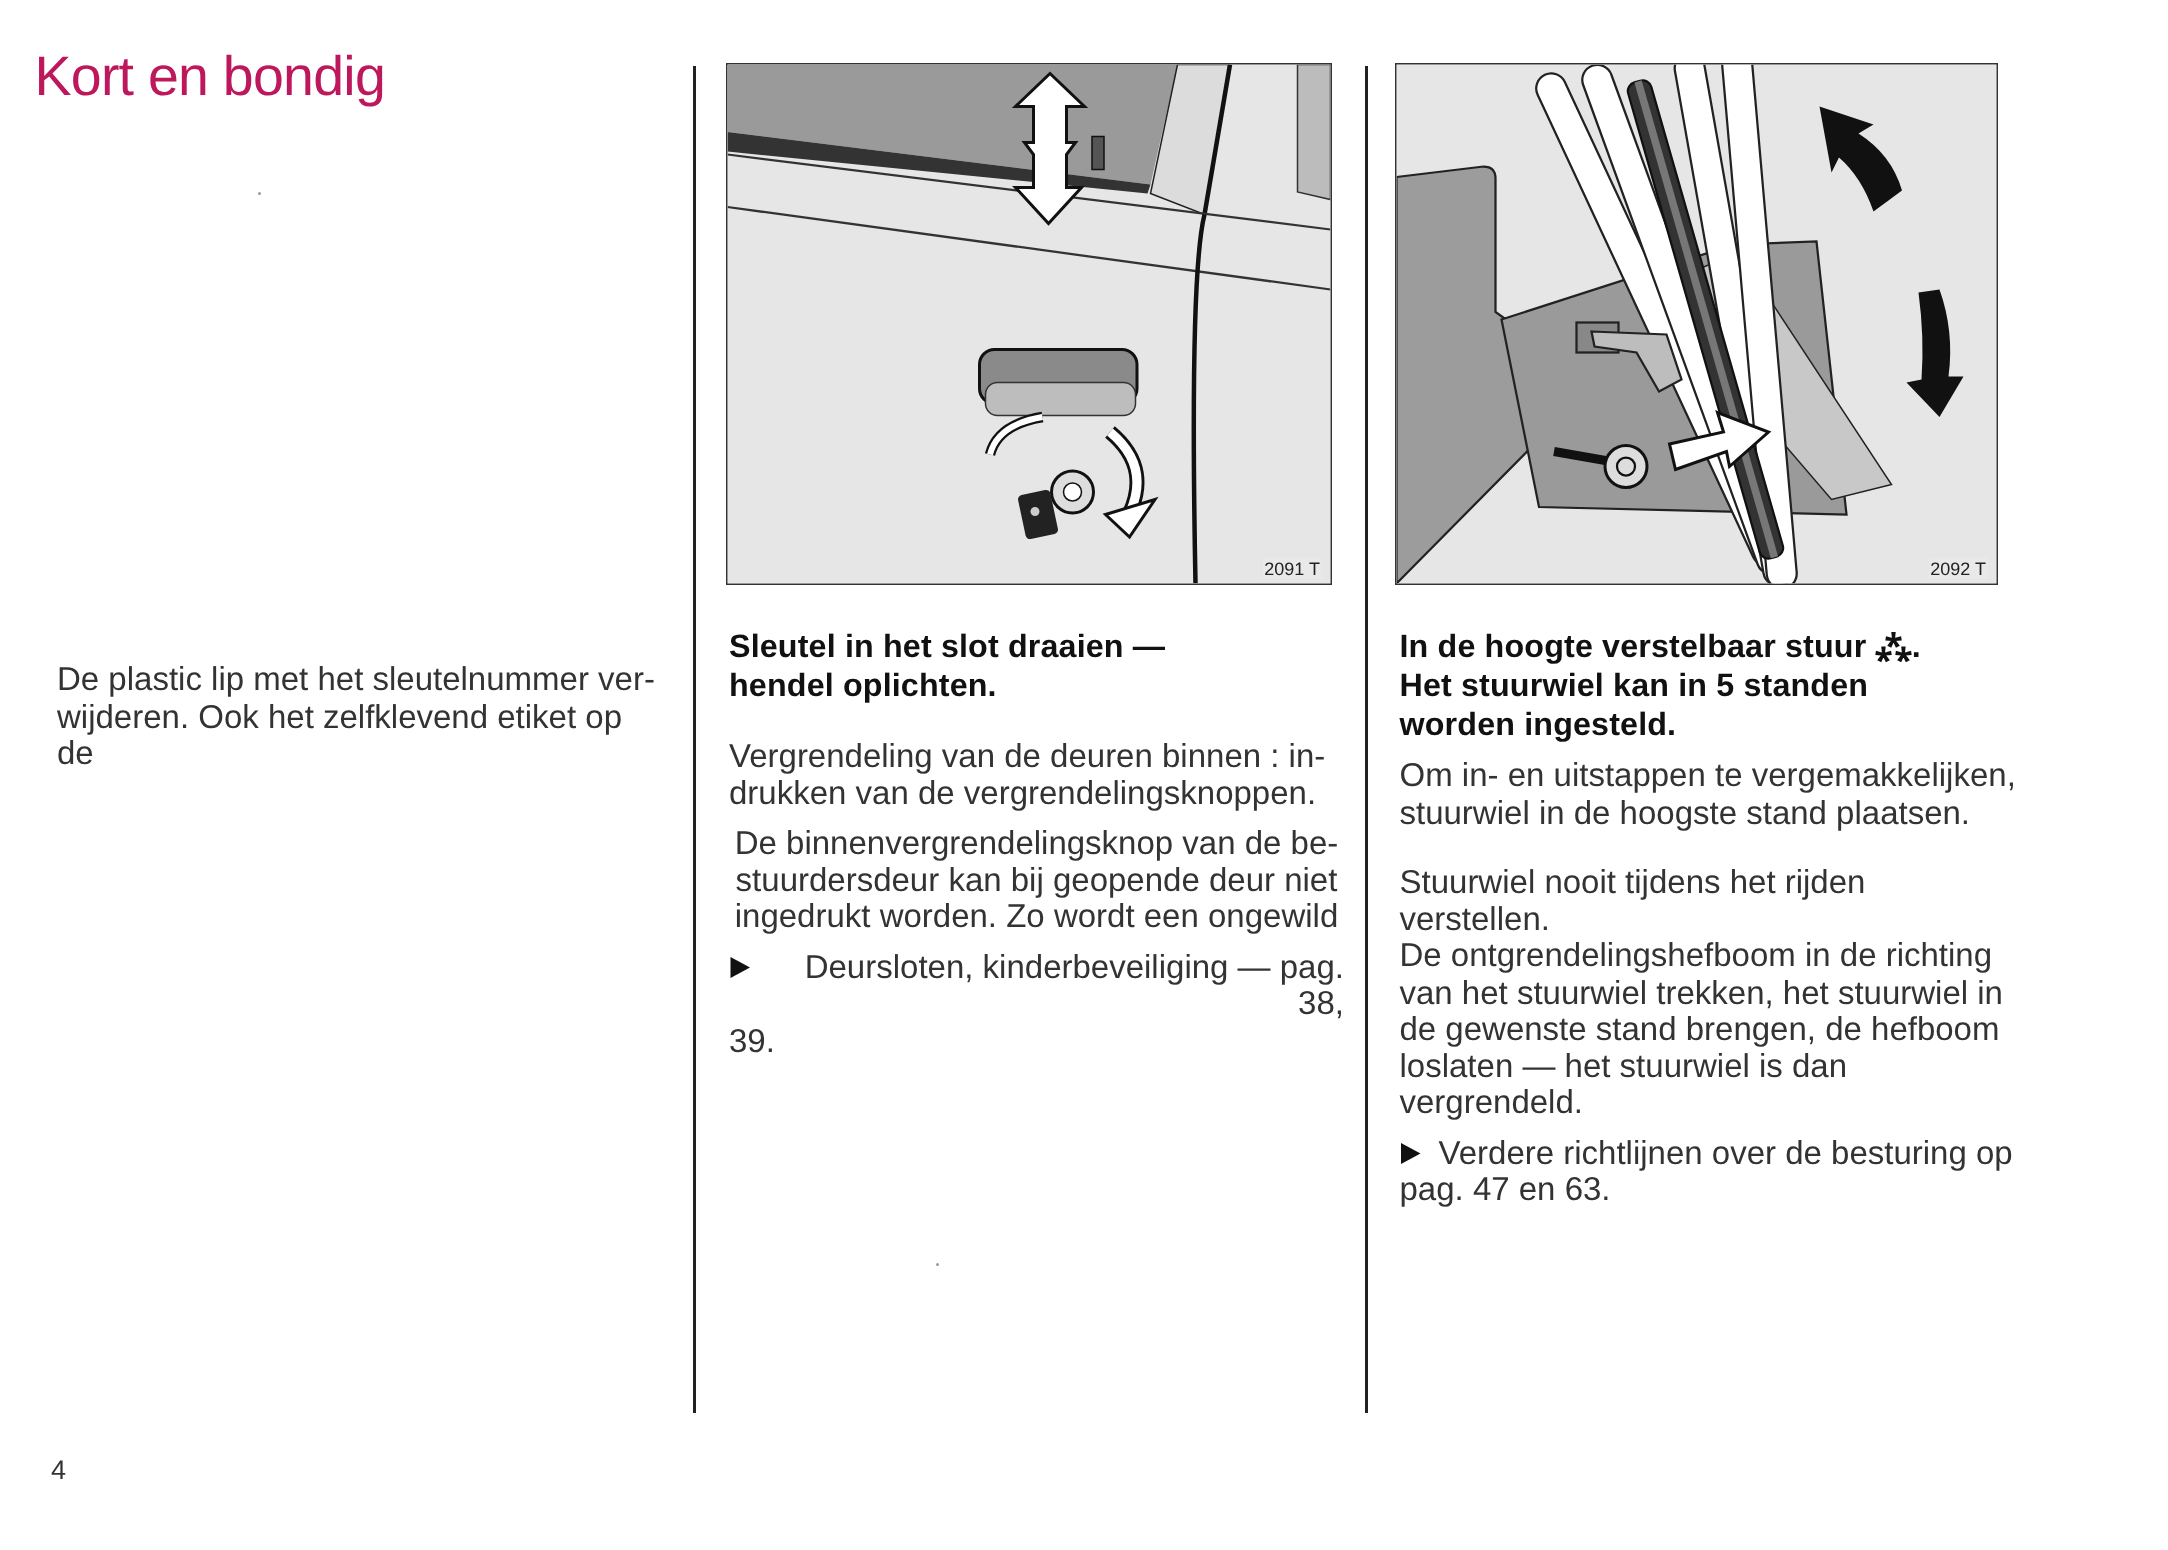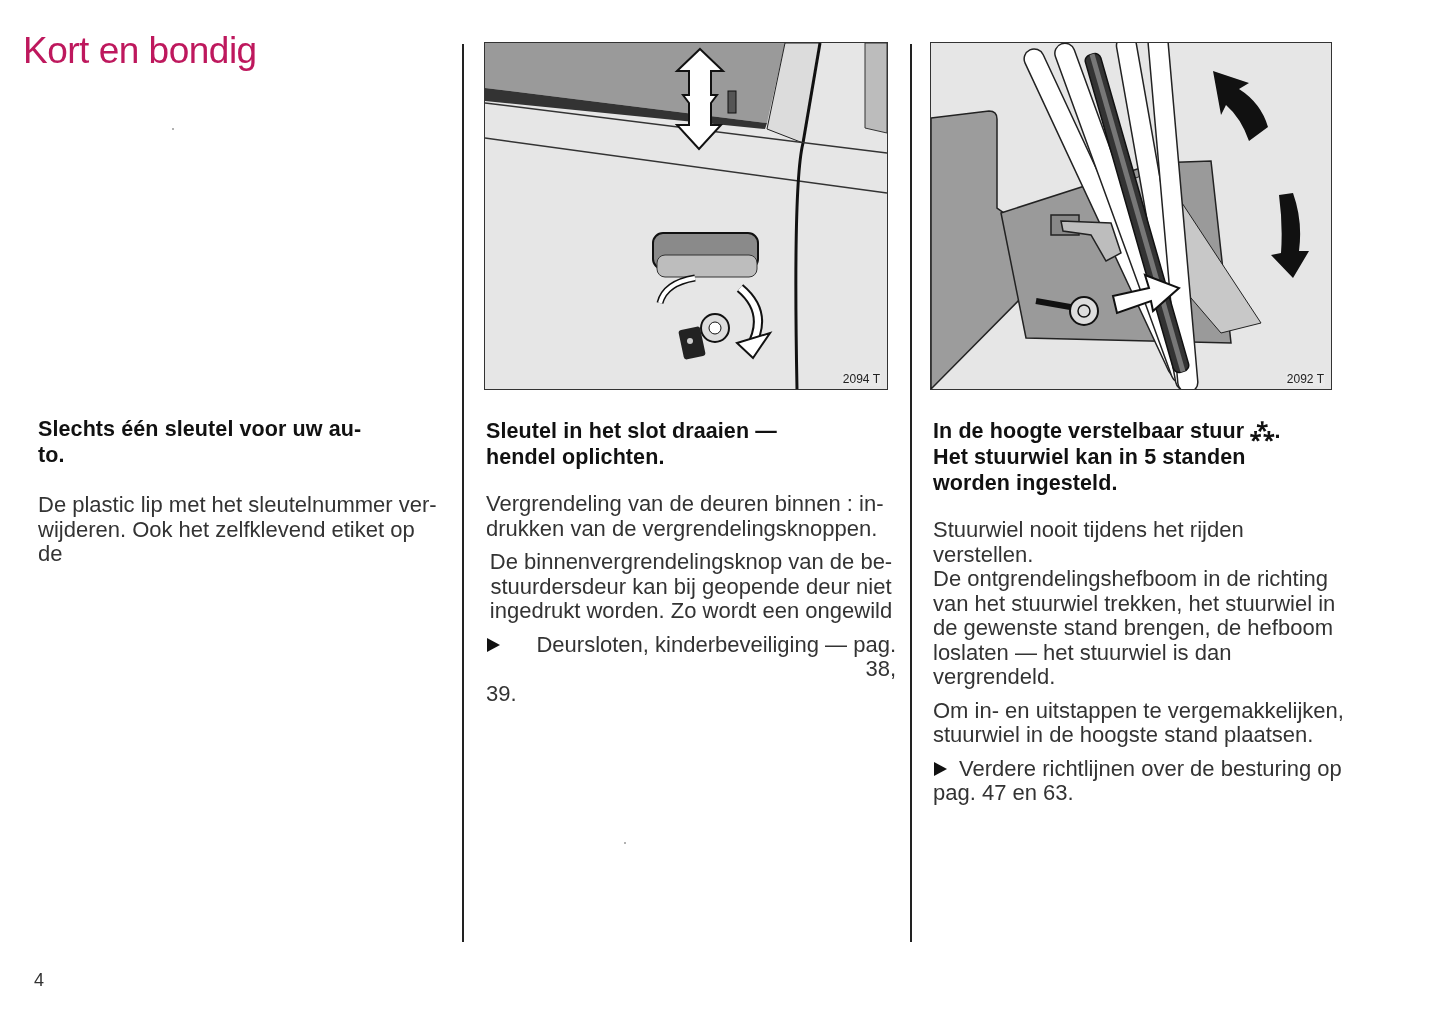--- a/index.html
+++ b/index.html
@@ -22,24 +22,20 @@
 
 <h1 class="title">Kort en bondig</h1>
 
 <div class="vrule" style="left:462px; top:44px; height:898px;"></div>
 <div class="vrule" style="left:910px; top:44px; height:898px;"></div>
 
 <div class="dot" style="left:172px; top:128px;"></div>
 <div class="dot" style="left:624px; top:842px;"></div>
 
 <div class="col" style="left:38px; top:416px; width:400px;">
-  <h2 class="head">
-    <div>Slechts één sleutel voor uw au-</div>
-    <div>to.</div>
-  </h2>
   <p class="body" style="margin-top:25px;">
     <span style="display:block">De plastic lip met het sleutelnummer ver-</span>
     <span style="display:block">wijderen. Ook het zelfklevend etiket op de</span>
   </p>
 </div>
 
 <div class="fig" style="left:484px; top:42px; width:402px; height:346px;">
   <svg width="402" height="346" viewBox="0 0 402 346">
     <rect x="0" y="0" width="402" height="346" fill="#e6e6e6"></rect>
 
@@ -68,21 +64,21 @@
     <path d="M210,235 Q180,240 175,260" stroke="#fff" stroke-width="4" fill="none"></path>
     <path d="M255,245 Q285,270 265,305" stroke="#111" stroke-width="10" fill="none"></path>
     <path d="M255,245 Q285,270 265,305" stroke="#fff" stroke-width="6" fill="none"></path>
     <polygon points="252,300 285,290 268,315" fill="#fff" stroke="#111" stroke-width="2"></polygon>
 
     <circle cx="230" cy="285" r="14" fill="#ddd" stroke="#111" stroke-width="2"></circle>
     <circle cx="230" cy="285" r="6" fill="#fff" stroke="#111" stroke-width="1"></circle>
     <rect x="196" y="285" width="22" height="30" rx="3" fill="#222" transform="rotate(-12 207 300)"></rect>
     <circle cx="205" cy="298" r="3" fill="#ccc"></circle>
   </svg>
-  <span class="fig-num">2094 T</span>
+  <span class="fig-num">2091 T</span>
 </div>
 
 <div class="col" style="left:486px; top:418px; width:410px;">
   <h2 class="head">
     <div>Sleutel in het slot draaien —</div>
     <div>hendel oplichten.</div>
   </h2>
   <p class="body" style="margin-top:22px;">
     <span style="display:block">Vergrendeling van de deuren binnen : in-</span>
     <span style="display:block">drukken van de vergrendelingsknoppen.</span>
@@ -135,30 +131,30 @@
   </svg>
   <span class="fig-num">2092 T</span>
 </div>
 
 <div class="col" style="left:933px; top:418px; width:412px;">
   <h2 class="head">
     <div>In de hoogte verstelbaar stuur ⁂.</div>
     <div>Het stuurwiel kan in 5 standen</div>
     <div>worden ingesteld.</div>
   </h2>
+  <p class="body" style="margin-top:9px;">
+    <span style="display:block">Om in- en uitstappen te vergemakkelijken,</span>
+    <span style="display:block">stuurwiel in de hoogste stand plaatsen.</span>
+  </p>
   <p class="body" style="margin-top:22px;">
     <span style="display:block">Stuurwiel nooit tijdens het rijden verstellen.</span>
     <span style="display:block">De ontgrendelingshefboom in de richting</span>
     <span style="display:block">van het stuurwiel trekken, het stuurwiel in</span>
     <span style="display:block">de gewenste stand brengen, de hefboom</span>
     <span style="display:block">loslaten — het stuurwiel is dan vergrendeld.</span>
-  </p>
-  <p class="body" style="margin-top:9px;">
-    <span style="display:block">Om in- en uitstappen te vergemakkelijken,</span>
-    <span style="display:block">stuurwiel in de hoogste stand plaatsen.</span>
   </p>
   <div class="ref" style="margin-top:9px;">
     <span class="tri"></span>
     <p class="body" style="margin:0;">
       <span>Verdere richtlijnen over de besturing op</span>
     </p>
   </div>
   <p class="body">pag. 47 en 63.</p>
 </div>
 

